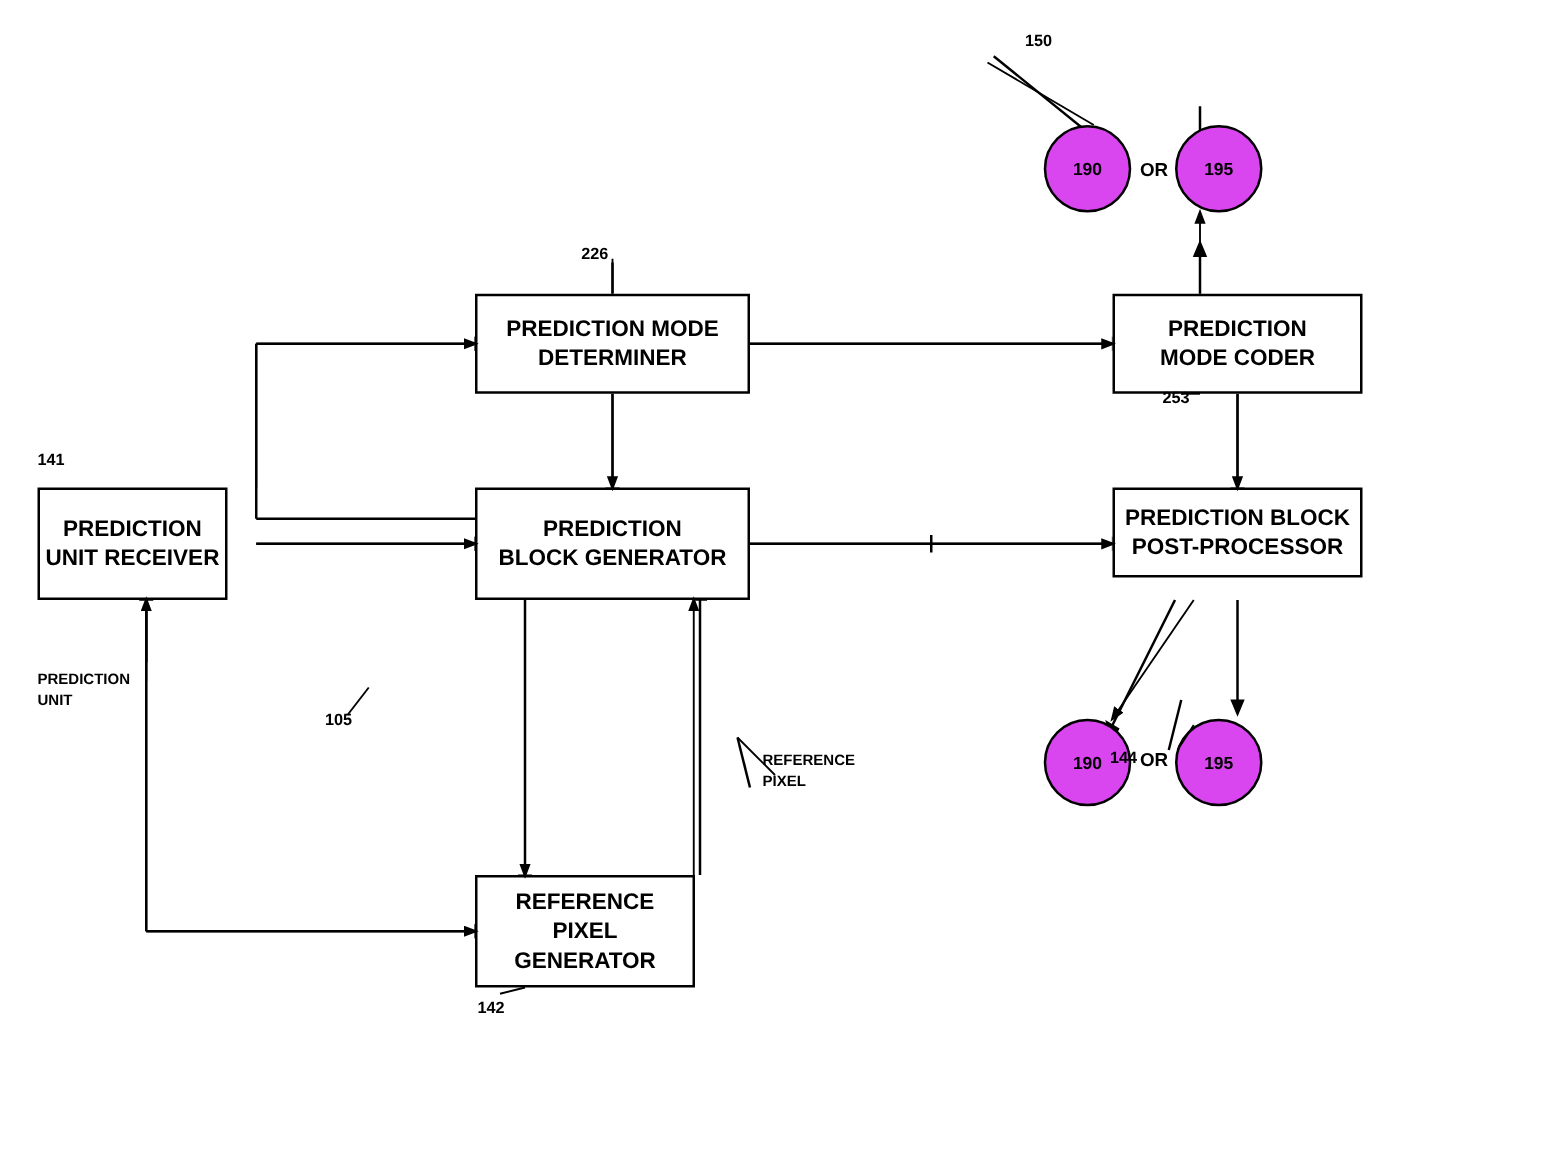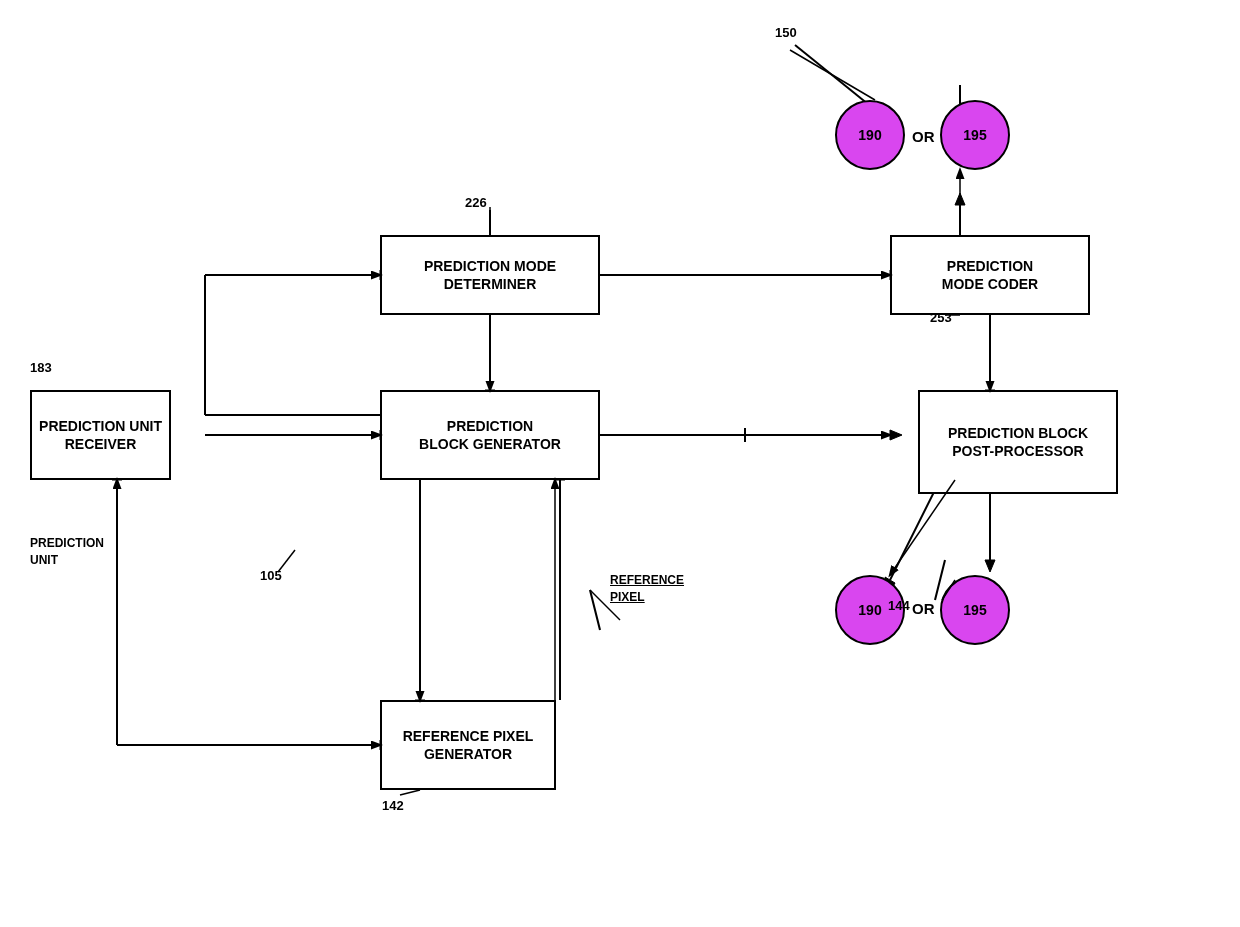--- a/index.html
+++ b/index.html
@@ -17,21 +17,21 @@
       height: 927px;
     }
     .box {
       position: absolute;
       border: 2px solid #000;
       background: #fff;
       display: flex;
       align-items: center;
       justify-content: center;
       text-align: center;
-      font-size: 14px;
+      font-size: 18px;
       font-weight: bold;
       line-height: 1.3;
       padding: 2px;
     }
     .circle {
       position: absolute;
       border: 2px solid #000;
       background: #d946ef;
       border-radius: 50%;
       display: flex;
@@ -118,80 +118,80 @@
     <polygon points="112,480 122,480 117,468"></polygon>
 
     <line x1="600" y1="630" x2="590" y2="590"></line>
 
     <line x1="940" y1="480" x2="890" y2="580"></line>
     <polygon points="885,577 895,583 890,592"></polygon>
 
     <line x1="935" y1="600" x2="945" y2="560"></line>
   </svg>
 
-  <div class="box" style="left:30px; top:390px; width:141px; height:90px;">
+  <div class="box" style="left:30px; top:390px; width:152px; height:90px;">
     <span>PREDICTION UNIT
 RECEIVER</span>
   </div>
 
   <div class="box" style="left:380px; top:235px; width:220px; height:80px;">
     <span>PREDICTION MODE<br>DETERMINER</span>
   </div>
 
   <div class="box" style="left:380px; top:390px; width:220px; height:90px;">
     <span>PREDICTION<br>BLOCK GENERATOR</span>
   </div>
 
   <div class="box" style="left:380px; top:700px; width:176px; height:90px;">
     <span>REFERENCE PIXEL<br>GENERATOR</span>
   </div>
 
   <div class="box" style="left:890px; top:235px; width:200px; height:80px;">
     <span>PREDICTION<br>MODE CODER</span>
   </div>
 
-  <div class="box" style="left:918px; top:390px; width:200px; height:104px;">
+  <div class="box" style="left:890px; top:390px; width:200px; height:72px;">
     <span>PREDICTION BLOCK<br>POST-PROCESSOR</span>
   </div>
 
   <div class="circle" style="left:835px; top:100px; width:70px; height:70px;">
     <span>190</span>
   </div>
 
   <div class="circle" style="left:940px; top:100px; width:70px; height:70px;">
     <span>195</span>
   </div>
 
   <div class="circle" style="left:835px; top:575px; width:70px; height:70px;">
     <span>190</span>
   </div>
 
   <div class="circle" style="left:940px; top:575px; width:70px; height:70px;">
     <span>195</span>
   </div>
 
-  <div class="label" style="left:775px; top:25px;">150</div>
-
-  <div class="label" style="left:30px; top:360px;">183</div>
+  <div class="label" style="left:820px; top:25px;">150</div>
+
+  <div class="label" style="left:30px; top:360px;">141</div>
 
   <div class="label" style="left:382px; top:798px;">142</div>
 
   <div class="label" style="left:260px; top:568px;">105</div>
 
   <div class="label" style="left:888px; top:598px;">144</div>
 
   <div class="label" style="left:465px; top:195px;">226</div>
 
   <div class="label" style="left:930px; top:310px;">253</div>
 
   <div class="label" style="left:912px; top:128px; font-size:15px;">OR</div>
 
   <div class="label" style="left:912px; top:600px; font-size:15px;">OR</div>
 
-  <div class="label" style="left:610px; top:572px; font-size:12px; line-height:1.4;text-decoration:underline;">REFERENCE<br>PIXEL</div>
+  <div class="label" style="left:610px; top:600px; font-size:12px; line-height:1.4;">REFERENCE<br>PIXEL</div>
 
   <div class="label" style="left:30px; top:535px; font-size:12px; line-height:1.4;">PREDICTION<br>UNIT</div>
 
   <svg style="position:absolute;top:0;left:0;width:1240px;height:927px;pointer-events:none;">
     <defs>
       <marker id="arrow" markerWidth="8" markerHeight="8" refX="6" refY="3" orient="auto">
         <path d="M0,0 L0,6 L8,3 z" fill="#000"></path>
       </marker>
       <marker id="arrow2" markerWidth="8" markerHeight="8" refX="2" refY="3" orient="auto-start-reverse">
         <path d="M0,0 L0,6 L8,3 z" fill="#000"></path>

